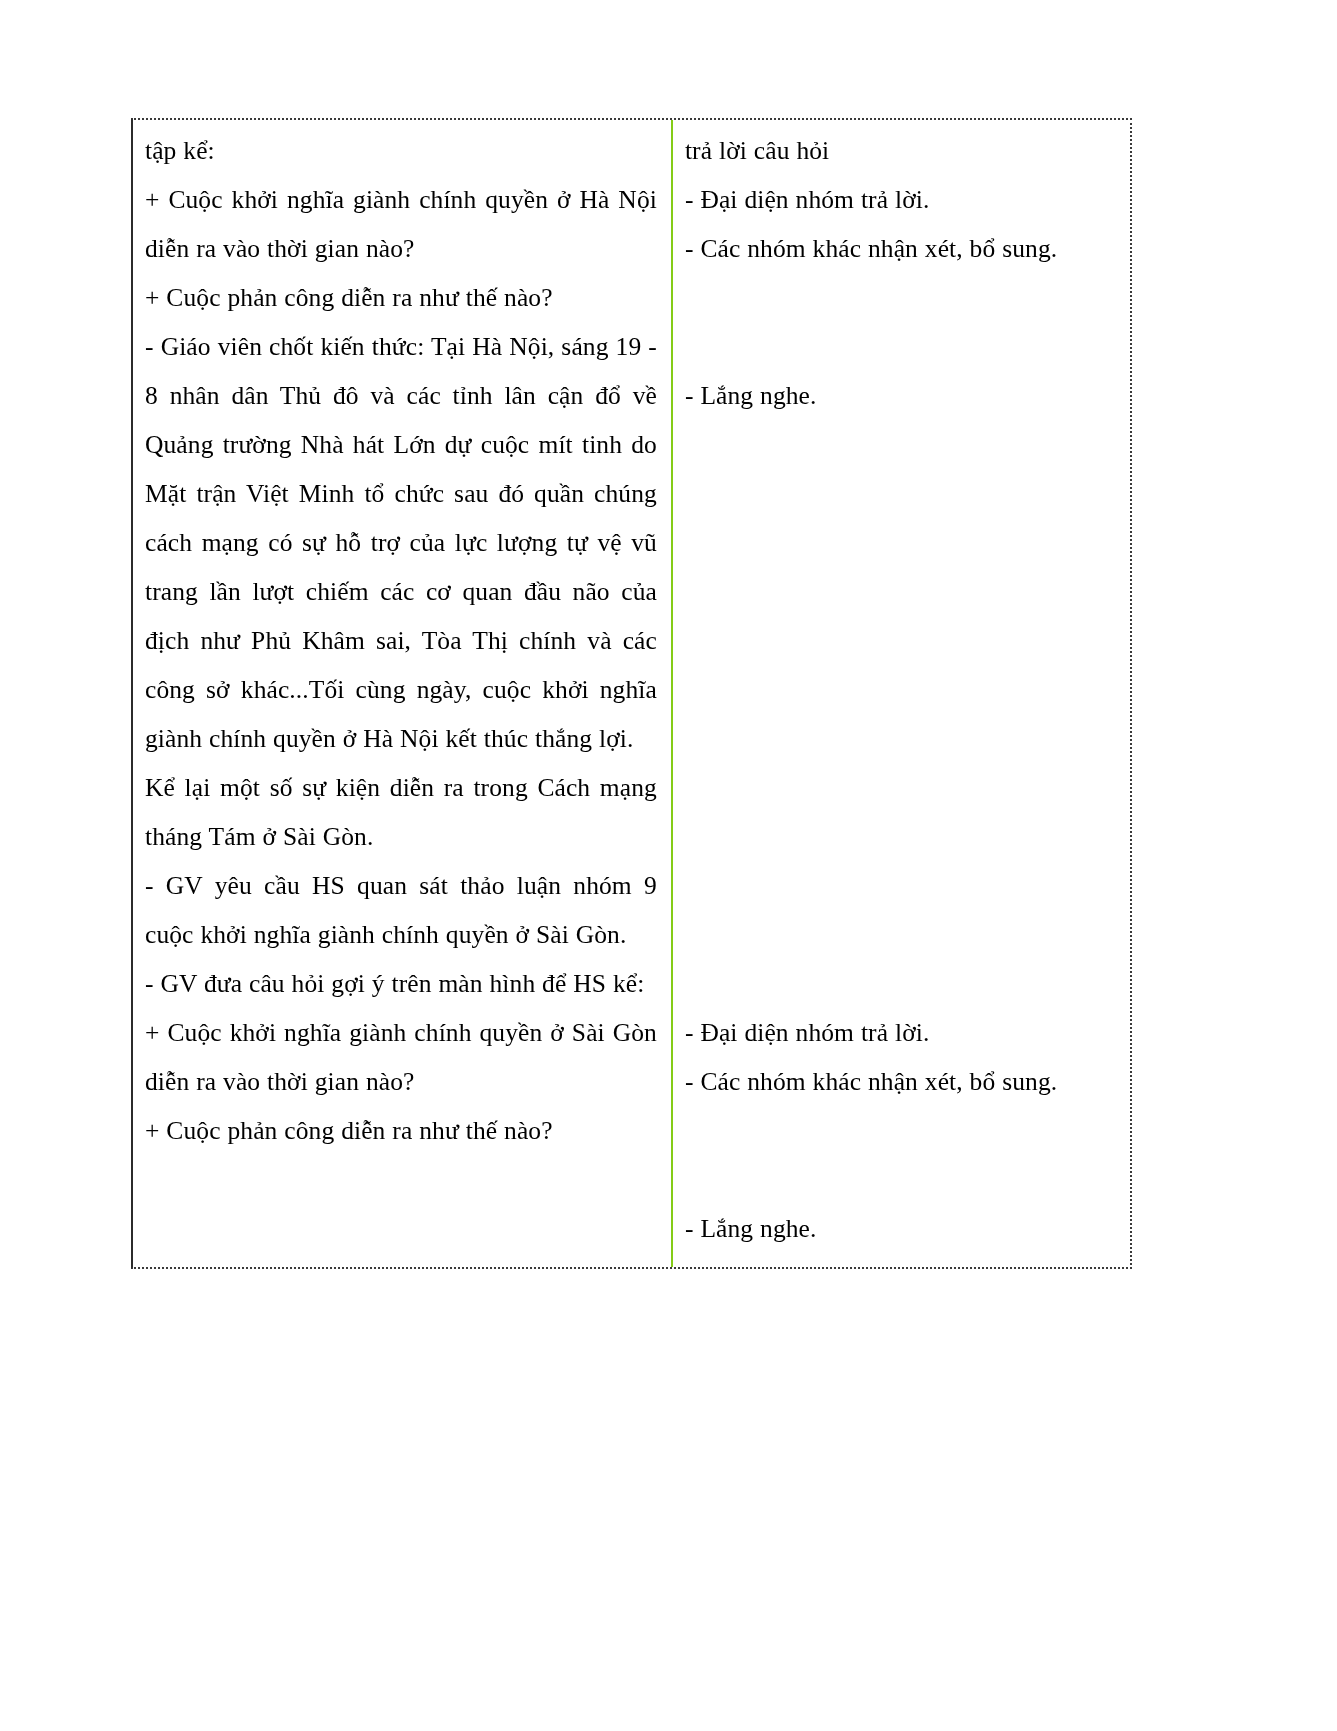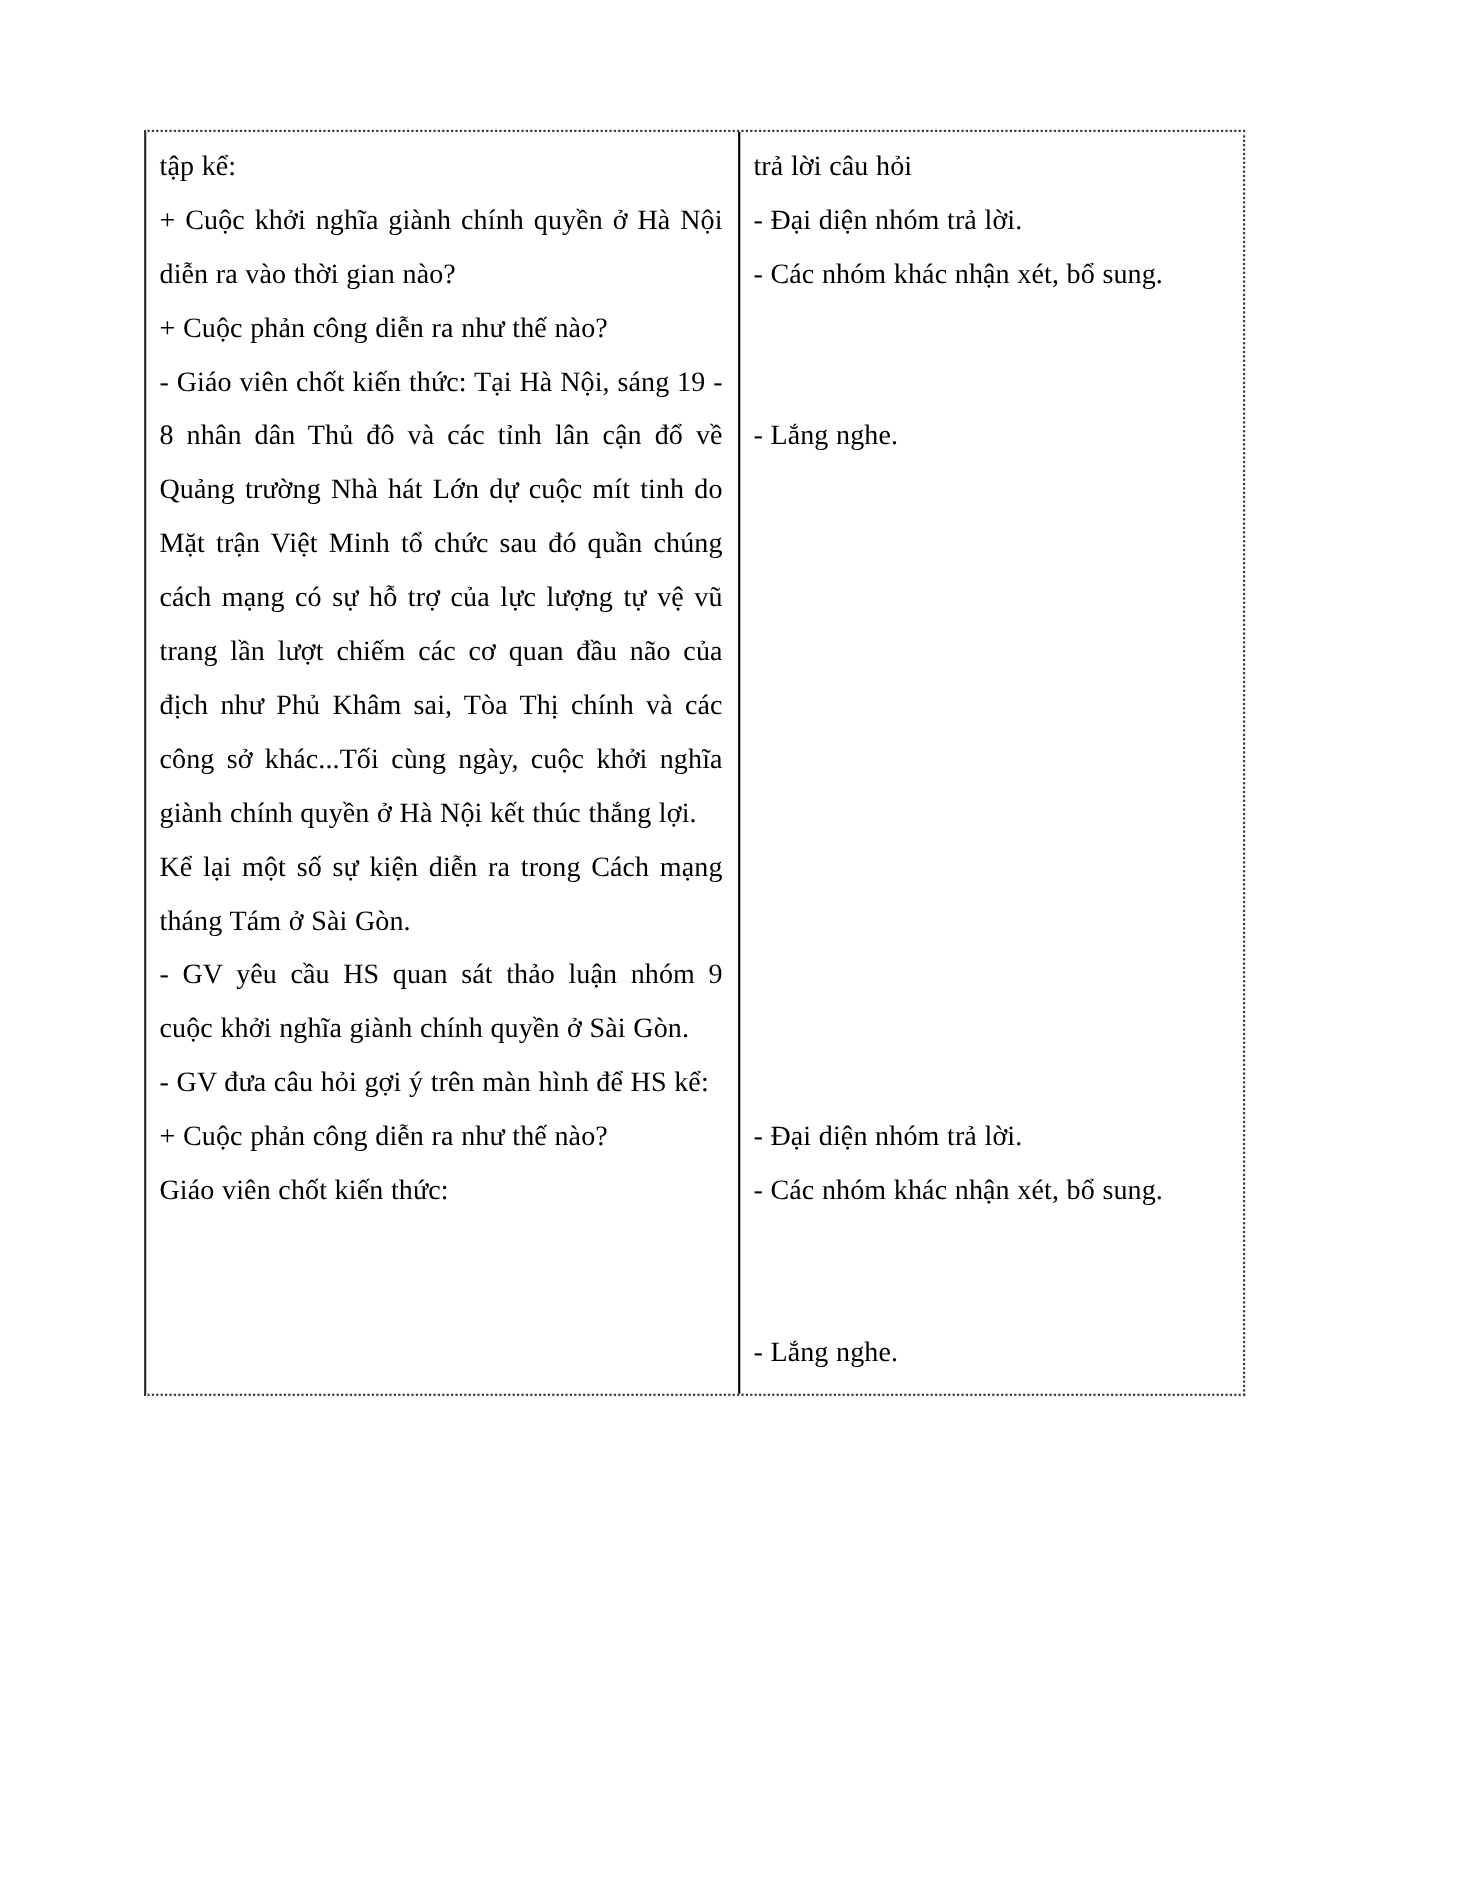--- a/index.html
+++ b/index.html
@@ -39,21 +39,21 @@
 
   .table-row {
     display: flex;
     align-items: stretch;
   }
 
   .col-left {
     width: 541px;
     box-sizing: border-box;
     padding: 6px 14px 14px 12px;
-    border-right: 2px solid #000000;
+    border-right: 2px solid #84cc16;
   }
 
   .col-right {
     width: 458px;
     box-sizing: border-box;
     padding: 6px 10px 14px 12px;
   }
 
   p.line {
     margin: 0 0 0 0;
@@ -93,24 +93,24 @@
 
         <p class="line">- Giáo viên chốt kiến thức: Tại Hà Nội, sáng 19 - 8 nhân dân Thủ đô và các tỉnh lân cận đổ về Quảng trường Nhà hát Lớn dự cuộc mít tinh do Mặt trận Việt Minh tổ chức sau đó quần chúng cách mạng có sự hỗ trợ của lực lượng tự vệ vũ trang lần lượt chiếm các cơ quan đầu não của địch như Phủ Khâm sai, Tòa Thị chính và các công sở khác...Tối cùng ngày, cuộc khởi nghĩa giành chính quyền ở Hà Nội kết thúc thắng lợi.</p>
 
 
         <p class="line bold">Kể lại một số sự kiện diễn ra trong Cách mạng tháng Tám ở Sài Gòn.</p>
 
         <p class="line">- GV yêu cầu HS quan sát thảo luận nhóm 9 cuộc khởi nghĩa giành chính quyền ở Sài Gòn.</p>
 
         <p class="line">- GV đưa câu hỏi gợi ý trên màn hình để HS kể:</p>
 
+        <p class="line">+ Cuộc khởi nghĩa giành chính quyền ở Sài Gòn diễn ra vào thời gian nào?</p>
 
         <p class="line nojust">+ Cuộc phản công diễn ra như thế nào?</p>
 
-        <p class="line nojust">Giáo viên chốt kiến thức:</p>
 
 
       </div>
 
       <div class="col-right">
 
         <p class="line nojust">trả lời câu hỏi</p>
 
         <p class="line nojust">- Đại diện nhóm trả lời.</p>
 

